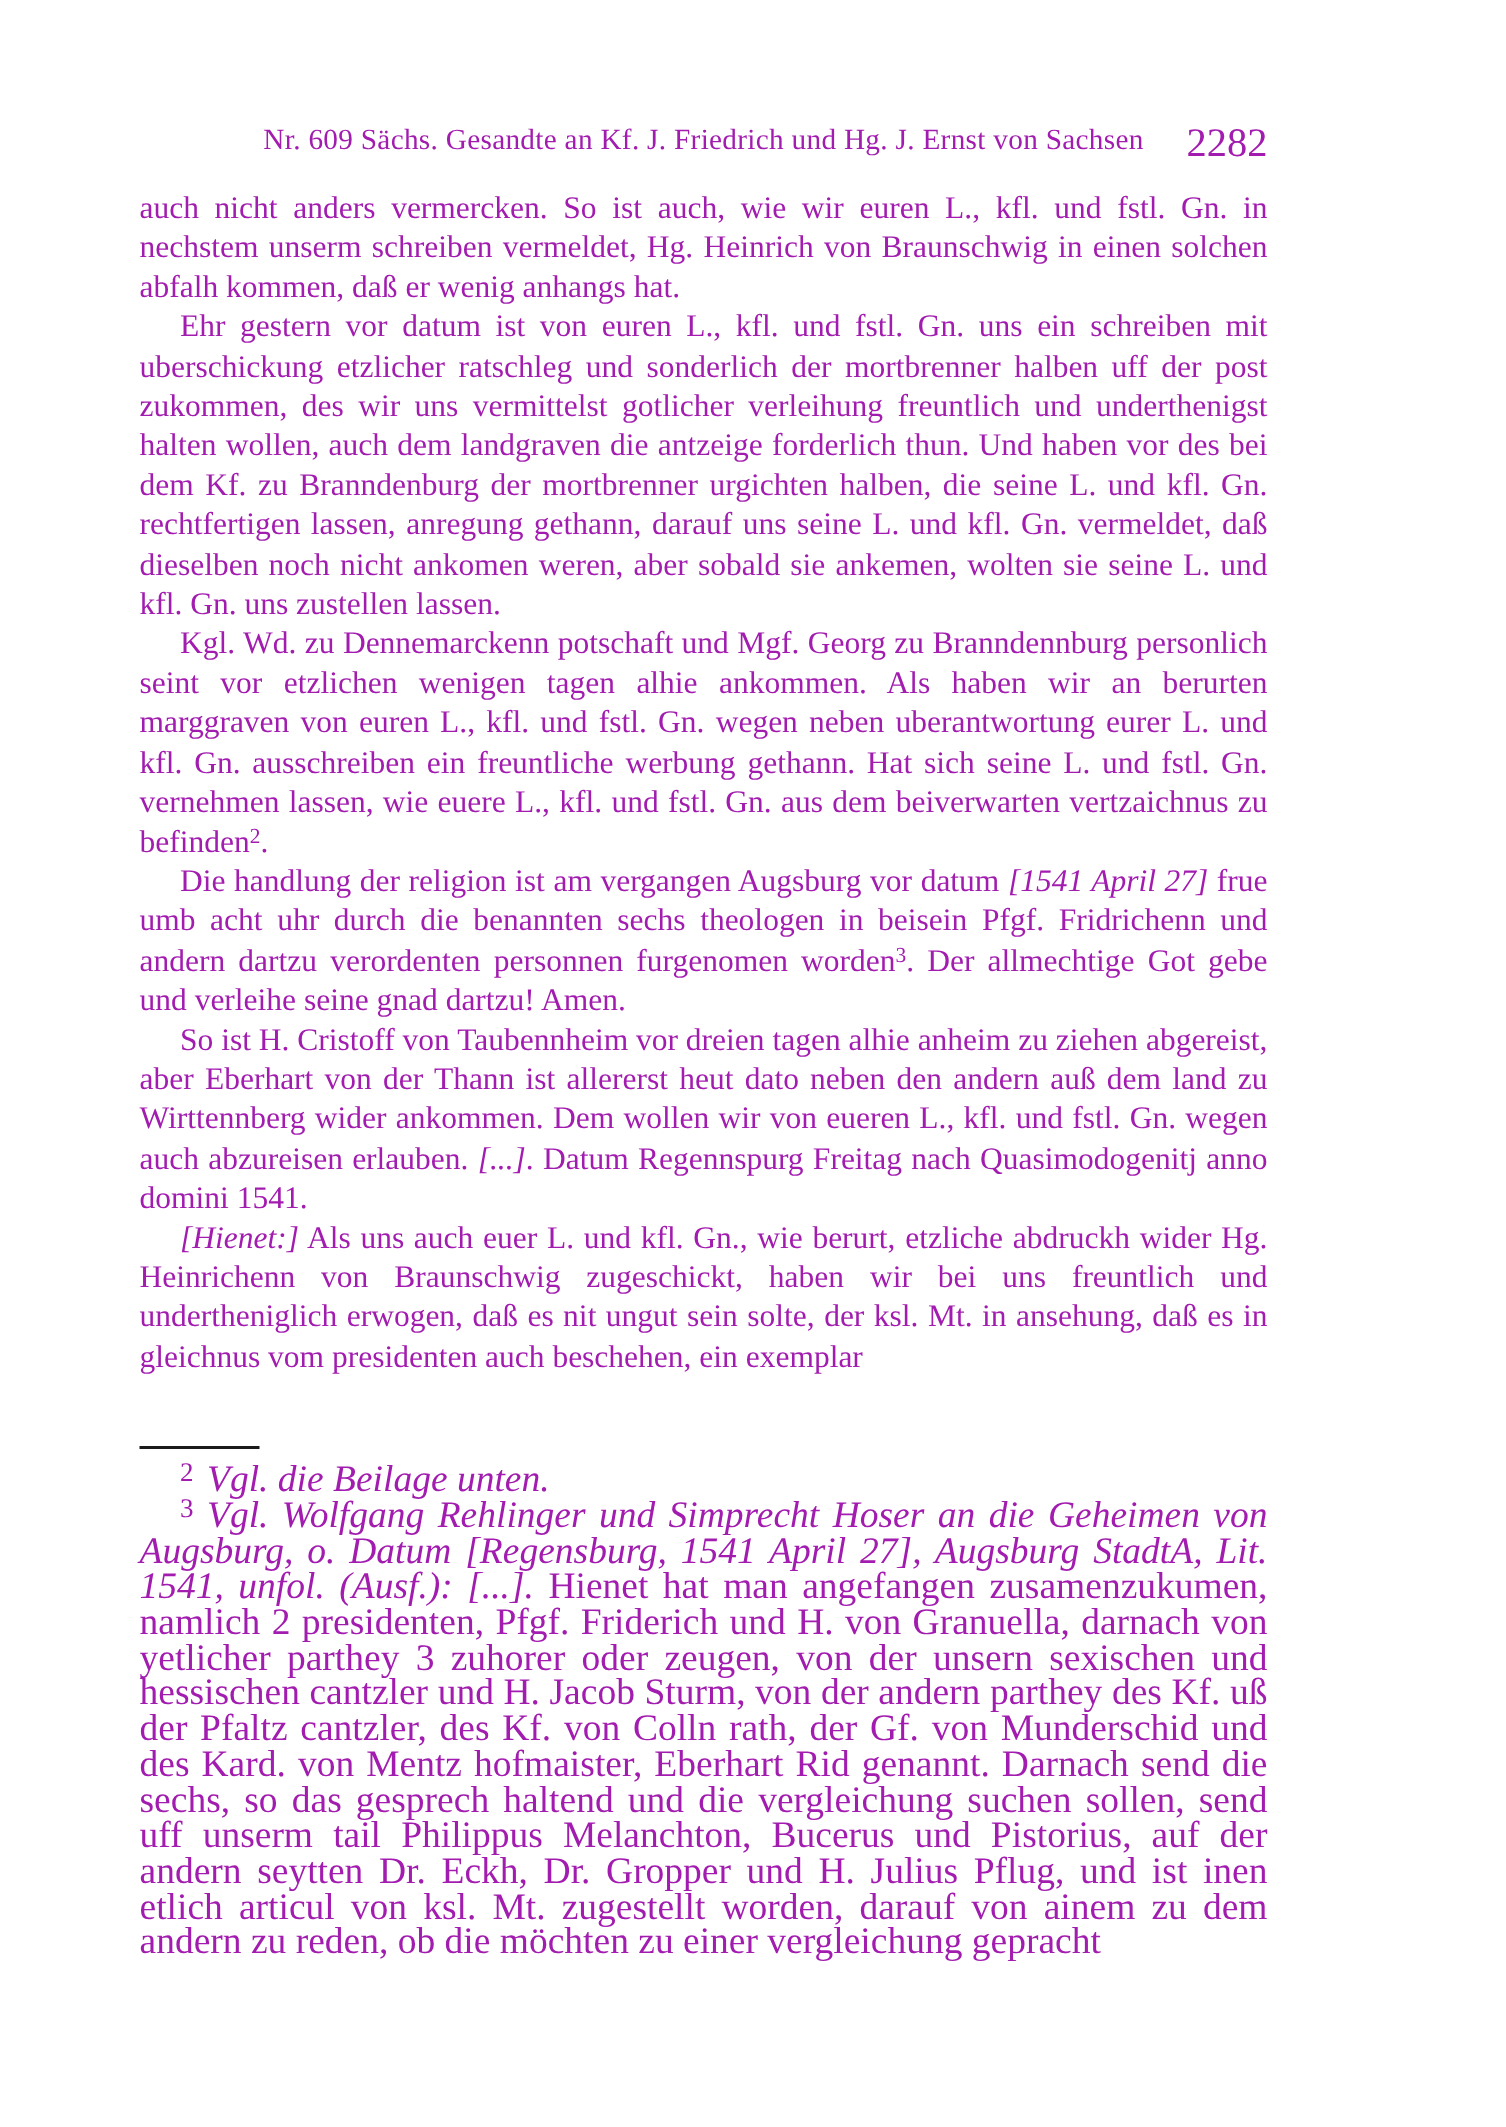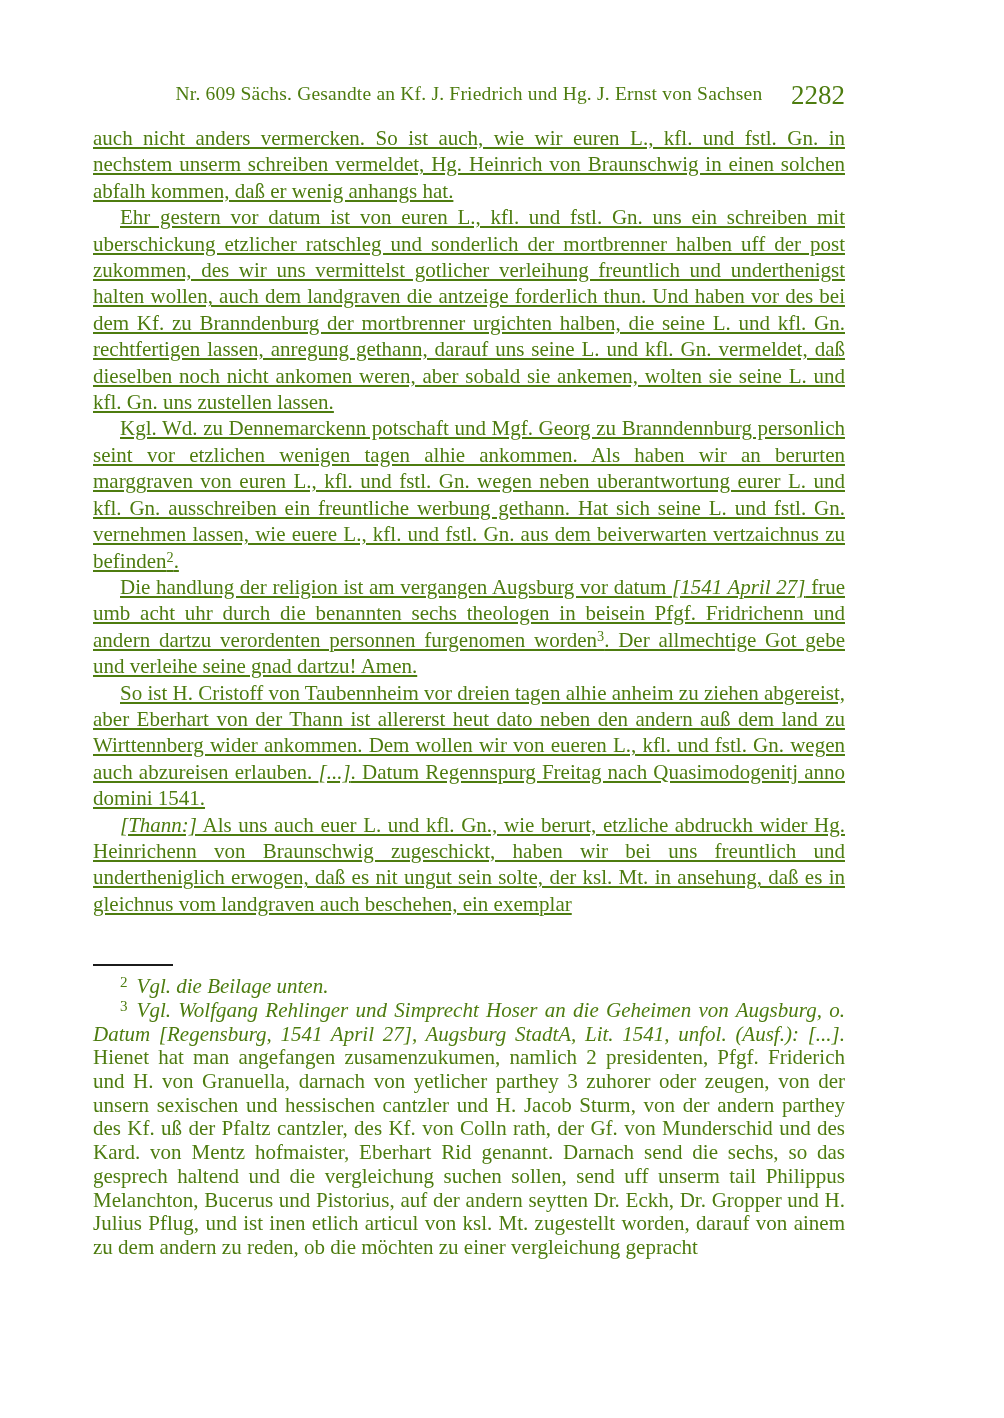--- a/index.html
+++ b/index.html
@@ -2,21 +2,21 @@
 <html lang="de"><head>
 <meta charset="utf-8">
 <style>
   html, body { margin: 0; padding: 0; background: #e8e8e8; }
   .page {
     position: relative;
     width: 1004px;
     height: 1418px;
     margin: 0 auto;
     background: #ffffff;
-    color: #4d7c0f;
+    color: #a21caf;
     font-family: "Liberation Serif", "DejaVu Serif", serif;
     overflow: hidden;
   }
   .column {
     position: absolute;
     left: 93px;
     top: 80px;
     width: 752px;
   }
   .running-header {
@@ -36,32 +36,32 @@
     right: 0;
     bottom: -1px;
     font-size: 27px;
     line-height: 28px;
   }
   .bodytext {
     font-size: 21px;
     line-height: 26.4px;
     text-align: justify;
   }
-  .bodytext p { margin: 0; text-decoration: underline; }
+  .bodytext p { margin: 0; }
   .bodytext p.indent { text-indent: 27px; }
   .it { font-style: italic; }
   .sup {
     font-size: 0.68em;
     position: relative;
     top: -0.42em;
     line-height: 0;
   }
   .footnotes {
     margin-top: 47px;
-    font-size: 21px;
+    font-size: 25px;
     line-height: 23.7px;
     text-align: justify;
   }
   .fn-rule {
     width: 80px;
     height: 0;
     border-top: 2px solid #1b1b1b;
     margin-bottom: 9px;
   }
   .footnotes p { margin: 0; text-indent: 27px; }
@@ -89,21 +89,21 @@
       <p><span>auch nicht anders vermercken. So ist auch, wie wir euren L., kfl. und fstl. Gn. in nechstem unserm schreiben vermeldet, Hg. Heinrich von Braunschwig in einen solchen abfalh kommen, daß er wenig anhangs hat.</span></p>
 
       <p class="indent"><span>Ehr gestern vor datum ist von euren L., kfl. und fstl. Gn. uns ein schreiben mit uberschickung etzlicher ratschleg und sonderlich der mortbrenner halben uff der post zukommen, des wir uns vermittelst gotlicher verleihung freuntlich und underthenigst halten wollen, auch dem landgraven die antzeige forderlich thun. Und haben vor des bei dem Kf. zu Branndenburg der mortbrenner urgichten halben, die seine L. und kfl. Gn. rechtfertigen lassen, anregung gethann, darauf uns seine L. und kfl. Gn. vermeldet, daß dieselben noch nicht ankomen weren, aber sobald sie ankemen, wolten sie seine L. und kfl. Gn. uns zustellen lassen.</span></p>
 
       <p class="indent"><span>Kgl. Wd. zu Dennemarckenn potschaft und Mgf. Georg zu Branndennburg personlich seint vor etzlichen wenigen tagen alhie ankommen. Als haben wir an berurten marggraven von euren L., kfl. und fstl. Gn. wegen neben uberantwortung eurer L. und kfl. Gn. ausschreiben ein freuntliche werbung gethann. Hat sich seine L. und fstl. Gn. vernehmen lassen, wie euere L., kfl. und fstl. Gn. aus dem beiverwarten vertzaichnus zu befinden</span><span class="sup">2</span><span>.</span></p>
 
       <p class="indent"><span>Die handlung der religion ist am vergangen Augsburg vor datum </span><span class="it">[1541 April 27]</span><span> frue umb acht uhr durch die benannten sechs theologen in beisein Pfgf. Fridrichenn und andern dartzu verordenten personnen furgenomen worden</span><span class="sup">3</span><span>. Der allmechtige Got gebe und verleihe seine gnad dartzu! Amen.</span></p>
 
       <p class="indent"><span>So ist H. Cristoff von Taubennheim vor dreien tagen alhie anheim zu ziehen abgereist, aber Eberhart von der Thann ist allererst heut dato neben den andern auß dem land zu Wirttennberg wider ankommen. Dem wollen wir von eueren L., kfl. und fstl. Gn. wegen auch abzureisen erlauben. </span><span class="it">[...]</span><span>. Datum Regennspurg Freitag nach Quasimodogenitj anno domini 1541.</span></p>
 
-      <p class="indent"><span class="it">[Thann:]</span><span> Als uns auch euer L. und kfl. Gn., wie berurt, etzliche abdruckh wider Hg. Heinrichenn von Braunschwig zugeschickt, haben wir bei uns freuntlich und undertheniglich erwogen, daß es nit ungut sein solte, der ksl. Mt. in ansehung, daß es in gleichnus vom landgraven auch beschehen, ein exemplar</span></p>
+      <p class="indent"><span class="it">[Hienet:]</span><span> Als uns auch euer L. und kfl. Gn., wie berurt, etzliche abdruckh wider Hg. Heinrichenn von Braunschwig zugeschickt, haben wir bei uns freuntlich und undertheniglich erwogen, daß es nit ungut sein solte, der ksl. Mt. in ansehung, daß es in gleichnus vom presidenten auch beschehen, ein exemplar</span></p>
 
     </div>
 
     <div class="footnotes">
       <div class="fn-rule"></div>
 
       <p><span class="fn-marker">2</span><span class="it">Vgl. die Beilage unten.</span></p>
 
       <p><span class="fn-marker">3</span><span class="it">Vgl. Wolfgang Rehlinger und Simprecht Hoser an die Geheimen von Augsburg, o. Datum [Regensburg, 1541 April 27], Augsburg StadtA, Lit. 1541, unfol. (Ausf.): [...].</span><span> Hienet hat man angefangen zusamenzukumen, namlich 2 presidenten, Pfgf. Friderich und H. von Granuella, darnach von yetlicher parthey 3 zuhorer oder zeugen, von der unsern sexischen und hessischen cantzler und H. Jacob Sturm, von der andern parthey des Kf. uß der Pfaltz cantzler, des Kf. von Colln rath, der Gf. von Munderschid und des Kard. von Mentz hofmaister, Eberhart Rid genannt. Darnach send die sechs, so das gesprech haltend und die vergleichung suchen sollen, send uff unserm tail Philippus Melanchton, Bucerus und Pistorius, auf der andern seytten Dr. Eckh, Dr. Gropper und H. Julius Pflug, und ist inen etlich articul von ksl. Mt. zugestellt worden, darauf von ainem zu dem andern zu reden, ob die möchten zu einer vergleichung gepracht</span></p>
     </div>

